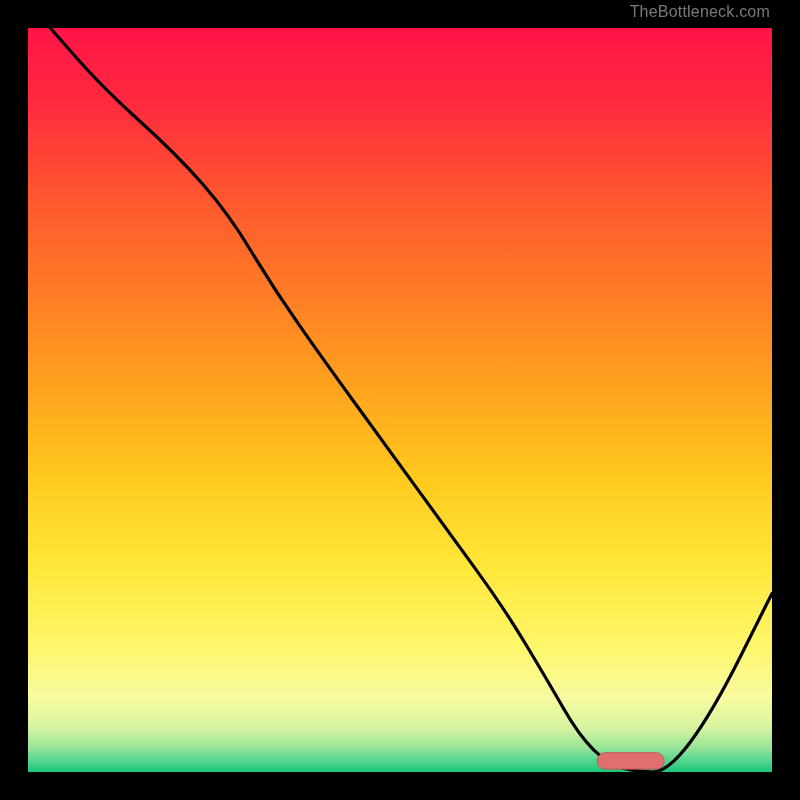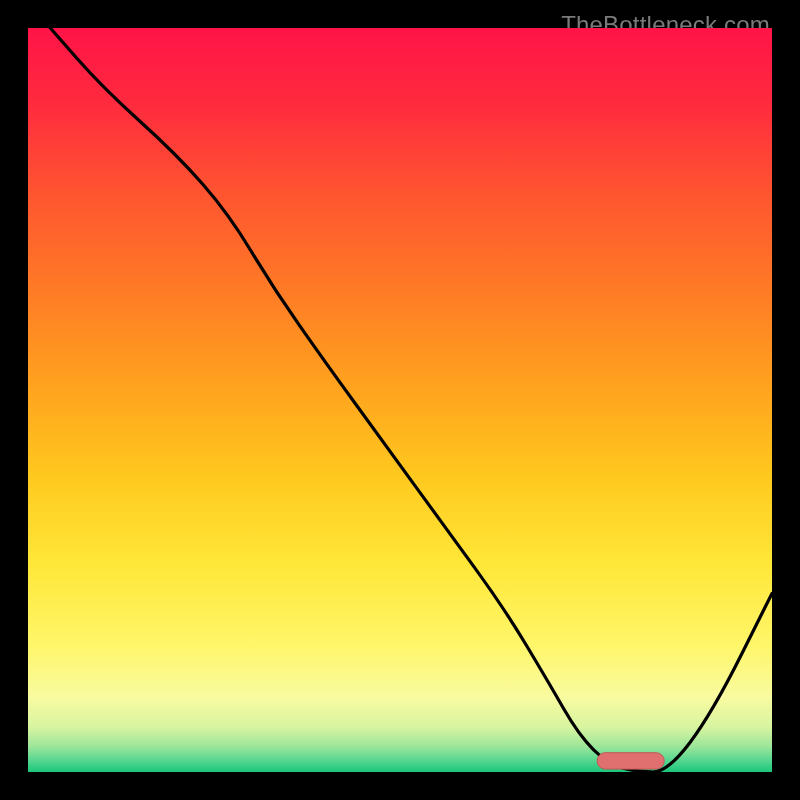--- a/index.html
+++ b/index.html
@@ -23,26 +23,25 @@
     left: 0;
     top: 0;
     width: 744px;
     height: 744px;
   }
   .watermark {
     position: absolute;
     top: 3px;
     right: 30px;
     font-family: Arial, Helvetica, sans-serif;
-    font-size: 24px;
+    font-size: 16px;
     font-weight: 500;
     color: #7a7a7a;
     letter-spacing: 0.2px;
     user-select: none;
-    margin-top: 8px;
   }
 </style>
 </head>
 <body>
 
 <div class="watermark">TheBottleneck.com</div>
 
 <div class="frame">
 
   <svg class="plot-area" viewBox="0 0 744 744" preserveAspectRatio="none">

